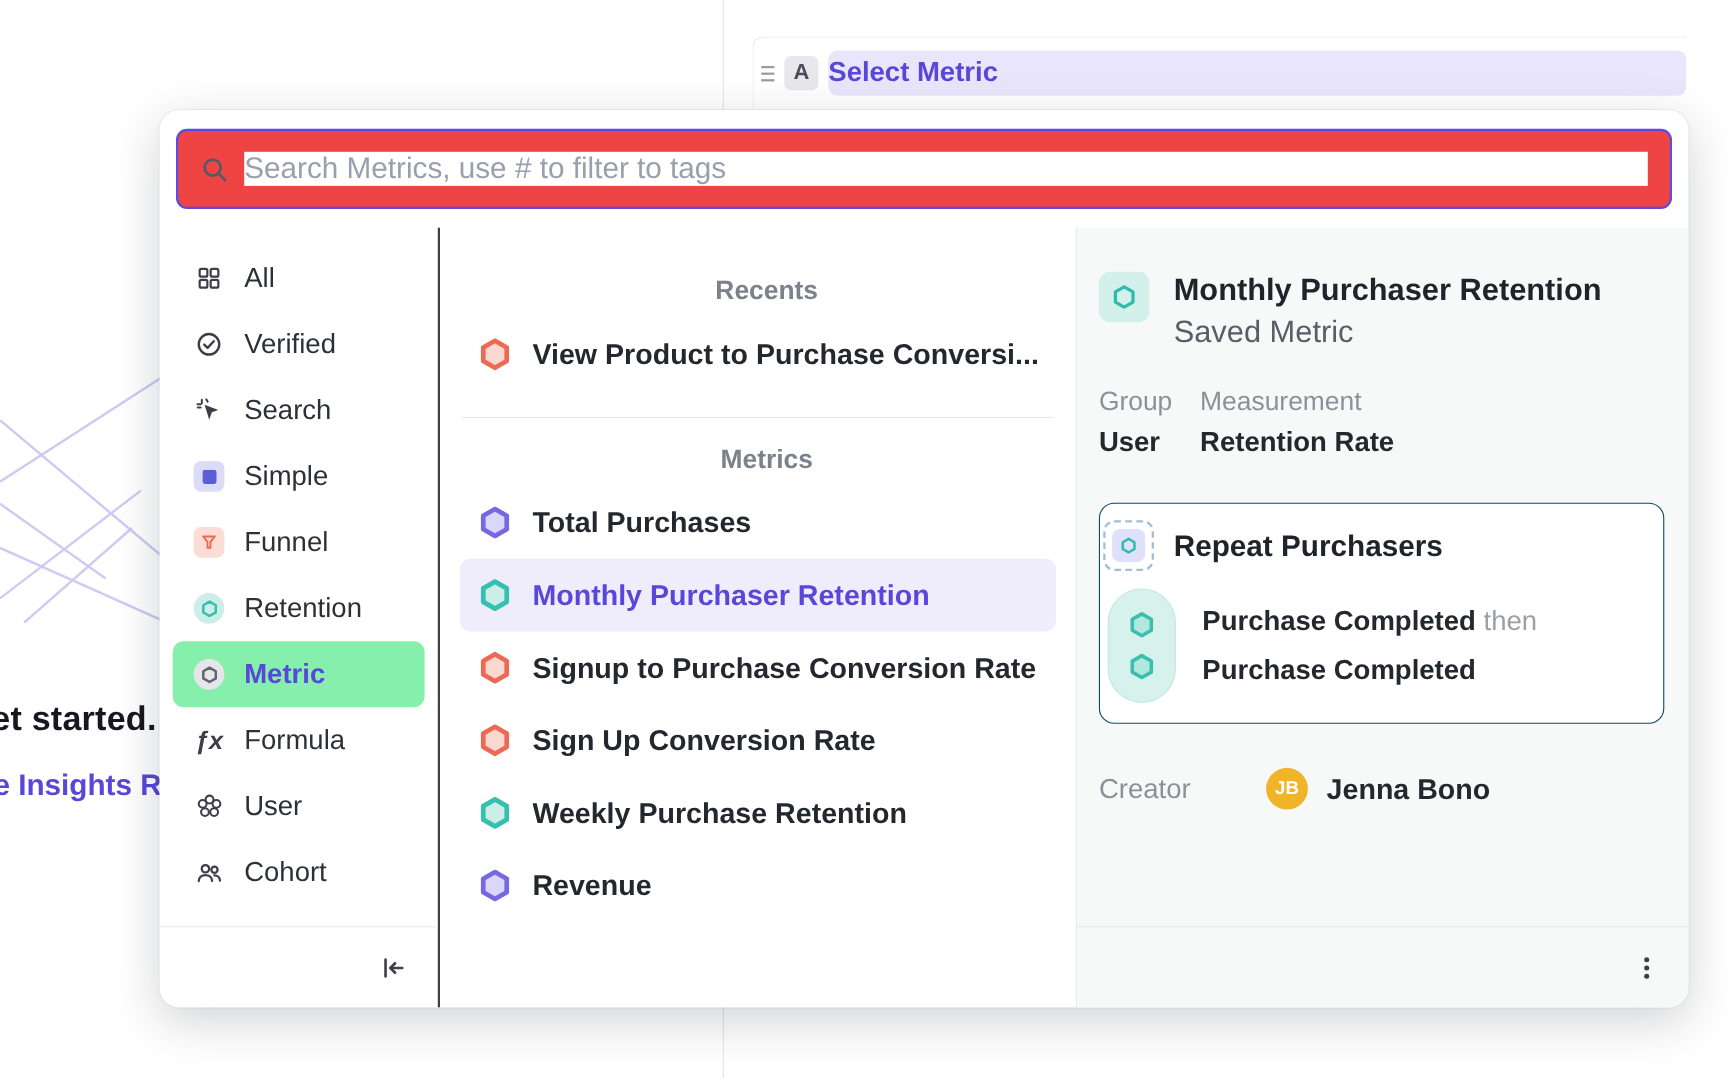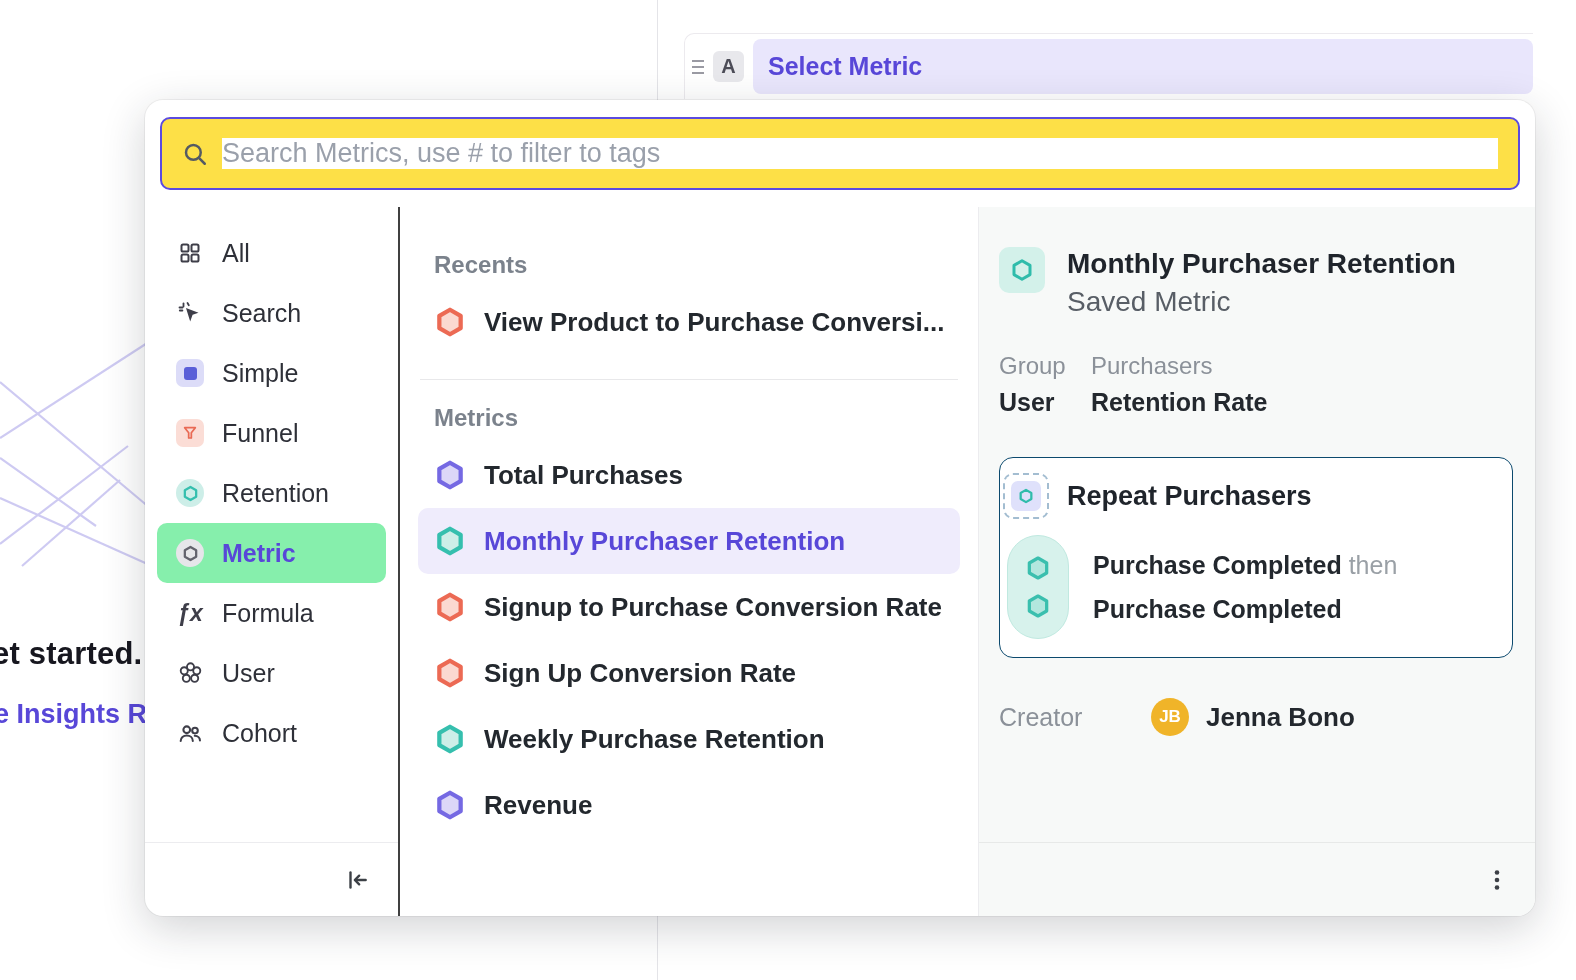--- a/index.html
+++ b/index.html
@@ -14,30 +14,30 @@
   #bg-insights { left:-6px; top:699px; font-size:27px; font-weight:600; color:#5847d8; z-index:0; }
 
   
   #metric-bar { left:684px; top:33px; width:849px; height:66px; z-index:1;
     display:flex; align-items:center; border-top:1px solid #eceaee; border-left:1px solid #eceaee;
     border-top-left-radius:10px; background:#fff; padding-left:4px; }
   .drag-handle { width:18px; display:flex; flex-direction:column; gap:4px; align-items:center; margin-right:6px;}
   .drag-handle i { display:block; width:12px; height:2px; background:#9a9aa3; }
   .a-badge { width:31px; height:31px; border-radius:6px; background:#e8e8ec; color:#4c4c57;
     font-size:20px; font-weight:700; display:flex; align-items:center; justify-content:center; }
-  .metric-pill { flex:1; height:55px; margin-left:9px; background:#e9e6fc; border-radius:8px;
-    display:flex; align-items:center; padding-left:15px; color:#5847d8; font-size:25px; font-weight:700; }
+  .metric-pill { flex:1; height:41px; margin-left:9px; background:#e9e6fc; border-radius:8px;
+    display:flex; align-items:center; color:#5847d8; font-size:25px; font-weight:700; }
 
   
   #modal { left:145px; top:100px; width:1390px; height:816px; background:#fff; z-index:2;
     border-radius:18px; box-shadow:0 12px 44px rgba(30,34,46,.20), 0 0 0 1px rgba(0,0,0,.05); overflow:hidden;
     display:flex; flex-direction:column; }
 
   .search-wrap { margin:17px 15px 0 15px; height:73px; border:2.5px solid #5b4be0; border-radius:10px;
-    display:flex; align-items:center; padding:0 20px; gap:14px; background:#fde047; }
+    display:flex; align-items:center; padding:0 20px; gap:14px; background:#ef4444; }
   .search-wrap input { border:none; outline:none; flex:1; font-size:27px; color:#23272e;
     font-family:"Liberation Sans", sans-serif; }
   .search-wrap input::placeholder { color:#9aa0ab; }
 
   .modal-body { flex:1; display:flex; margin-top:17px; min-height:0; }
 
   
   .sidebar { width:255px; border-right:2px solid #404040; display:flex; flex-direction:column; }
   .side-items { flex:1; padding:16px 12px 0 12px; }
   .side-item { height:60px; display:flex; align-items:center; gap:17px; padding-left:18px;
@@ -48,21 +48,21 @@
   .tile.round { border-radius:50%; }
   .formula-glyph { font-size:23px; font-style:italic; font-weight:600; color:#3e3e49; }
 
   .side-footer { height:74px; border-top:1px solid #ececef; display:flex; align-items:center;
     justify-content:flex-end; padding-right:28px; }
 
   
   .list-col { flex:1; padding:20px 18px 0 18px; min-width:0; }
   .create-new { height:52px; display:flex; align-items:center; gap:15px; padding-left:16px;
     font-size:27px; font-weight:600; color:#1f242b; cursor:pointer; border-radius:10px; }
-  .section-label { font-size:24px; font-weight:600; color:#7b828c; margin:24px 0 10px 16px; }
+  .section-label { font-size:24px; font-weight:600; color:#7b828c; margin:24px 0 10px 16px;text-align:center; }
   .mrow { height:66px; display:flex; align-items:center; gap:18px; padding-left:16px;
     border-radius:10px; font-size:26px; font-weight:600; color:#23282e; cursor:pointer;
     white-space:nowrap; overflow:hidden; }
   .mrow.selected { background:#efecfc; color:#5847d8; }
   .mrow .row-label { overflow:hidden; text-overflow:ellipsis; }
   .hex { flex:none; }
   .hex polygon { stroke-width:3.2; stroke-linejoin:round; }
   .hex-purple polygon { fill:#dcd7f8; stroke:#7569e3; }
   .hex-teal polygon   { fill:#cdeee8; stroke:#35bfae; }
   .hex-red polygon    { fill:#fbd9d1; stroke:#ec6a54; }
@@ -153,20 +153,29 @@
               <rect x="3.5" y="3.5" width="7" height="7" rx="1.6"></rect>
                 <rect x="13.5" y="3.5" width="7" height="7" rx="1.6"></rect>
               <rect x="3.5" y="13.5" width="7" height="7" rx="1.6"></rect>
                 <rect x="13.5" y="13.5" width="7" height="7" rx="1.6"></rect>
             </svg>
             </span>
           <span>All</span>
         </div>
         <div class="side-item">
           <span class="sicon">
+            <svg width="26" height="26" viewBox="0 0 24 24" fill="none" stroke="#3e3e49" stroke-width="2">
+              <circle cx="12" cy="12" r="8.6"></circle>
+                <polyline points="8,12.2 10.8,15 16,9.4" stroke-linecap="round" stroke-linejoin="round"></polyline>
+            </svg>
+            </span>
+          <span>Verified</span>
+        </div>
+        <div class="side-item">
+          <span class="sicon">
             <svg width="24" height="24" viewBox="0 0 24 24">
               <polygon points="8,7 20.5,11.8 14.6,13.8 12.2,20.5" fill="#3e3e49"></polygon>
               <g stroke="#3e3e49" stroke-width="1.8" stroke-linecap="round">
                 <line x1="5.5" y1="2.5" x2="5.5" y2="5.5"></line>
                   <line x1="2.5" y1="5.5" x2="5.5" y2="5.5" transform="translate(-1,1)"></line>
                 <line x1="1.8" y1="9.5" x2="4.4" y2="9.5"></line>
                   <line x1="9.5" y1="2" x2="10.8" y2="4.2"></line>
               </g>
             </svg>
             </span>
@@ -315,21 +324,21 @@
               </svg>
           </div>
           <div>
             <div class="pv-title">Monthly Purchaser Retention</div>
             <div class="pv-sub">Saved Metric</div>
           </div>
         </div>
 
         <div class="pv-meta">
           <div class="lab">Group</div>
-          <div class="lab">Purchasers</div>
+          <div class="lab">Measurement</div>
           <div class="val">User</div>
           <div class="val">Retention Rate</div>
         </div>
 
         <div class="pv-card">
           <div class="pv-card-head">
             <div class="dashed-box">
               <div class="dashed-inner">
                 <svg width="16" height="16" viewBox="0 0 24 24">
                     <polygon points="12,2.8 20,7.4 20,16.6 12,21.2 4,16.6 4,7.4" fill="none" stroke="#2fbcab" stroke-width="3.4" stroke-linejoin="round"></polygon>

